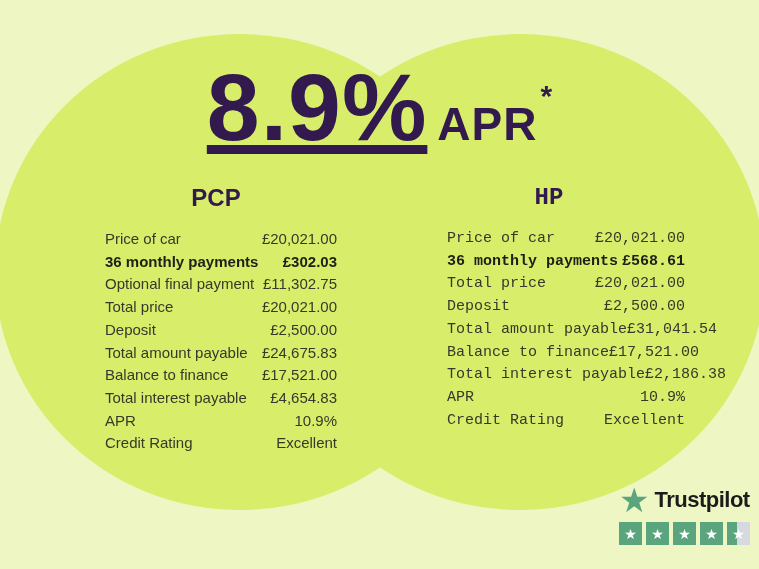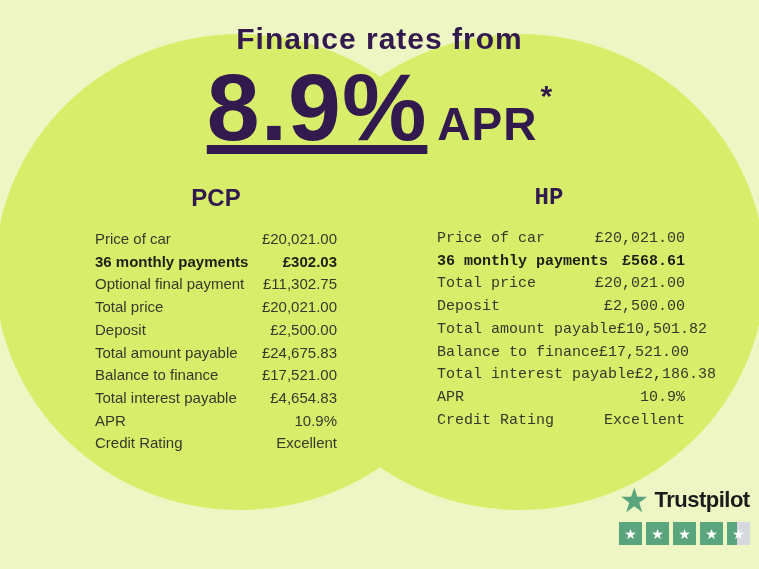--- a/index.html
+++ b/index.html
@@ -40,21 +40,21 @@
   .rate-asterisk{font-size:30px;font-weight:800;position:relative;top:-34px;margin-left:3px;}
 
   .col{position:absolute;top:186px;}
   .col.pcp{left:95px;width:242px;}
   .col.hp{left:437px;width:248px;font-family:Liberation Mono, monospace;}
   .col-title{
     text-align:center;font-size:24px;font-weight:800;color:var(--purple);
     line-height:1;margin-bottom:18px;
   }
   .col.hp .col-title{transform:translateX(-12px);}
-  .rows{font-size:15px;color:var(--table-text);}
+  .rows{font-size:15px;color:var(--table-text);margin-left:10px;}
   .row{display:flex;justify-content:space-between;align-items:baseline;line-height:22.7px;}
   .row .lbl{white-space:nowrap;}
   .row .val{white-space:nowrap;text-align:right;}
   .row.bold{font-weight:700;color:var(--table-text-bold);}
 
   .disclaimer{
     position:absolute;left:26px;top:517px;
     font-size:9.5px;letter-spacing:-0.3px;line-height:15px;
     color:var(--disclaimer-text);
   }
@@ -74,21 +74,20 @@
 </style>
 </head>
 <body>
 
 <div class="stage">
   <div class="circle left"></div>
   <div class="circle right"></div>
 
   <div class="content">
 
-    <div class="title">Finance rates from</div>
 
     <div class="headline">
       <span class="rate">8.9%</span>
       <span class="rate-suffix">APR</span>
       <span class="rate-asterisk">*</span>
     </div>
 
     <div class="col pcp">
       <div class="col-title">PCP</div>
       <div class="rows">
@@ -149,21 +148,21 @@
         <div class="row">
           <span class="lbl">Total price</span>
           <span class="val">£20,021.00</span>
         </div>
         <div class="row">
           <span class="lbl">Deposit</span>
           <span class="val">£2,500.00</span>
         </div>
         <div class="row">
           <span class="lbl">Total amount payable</span>
-          <span class="val">£10,501.82</span>
+          <span class="val">£31,041.54</span>
         </div>
         <div class="row">
           <span class="lbl">Balance to finance</span>
           <span class="val">£17,521.00</span>
         </div>
         <div class="row">
           <span class="lbl">Total interest payable</span>
           <span class="val">£2,186.38</span>
         </div>
         <div class="row">

